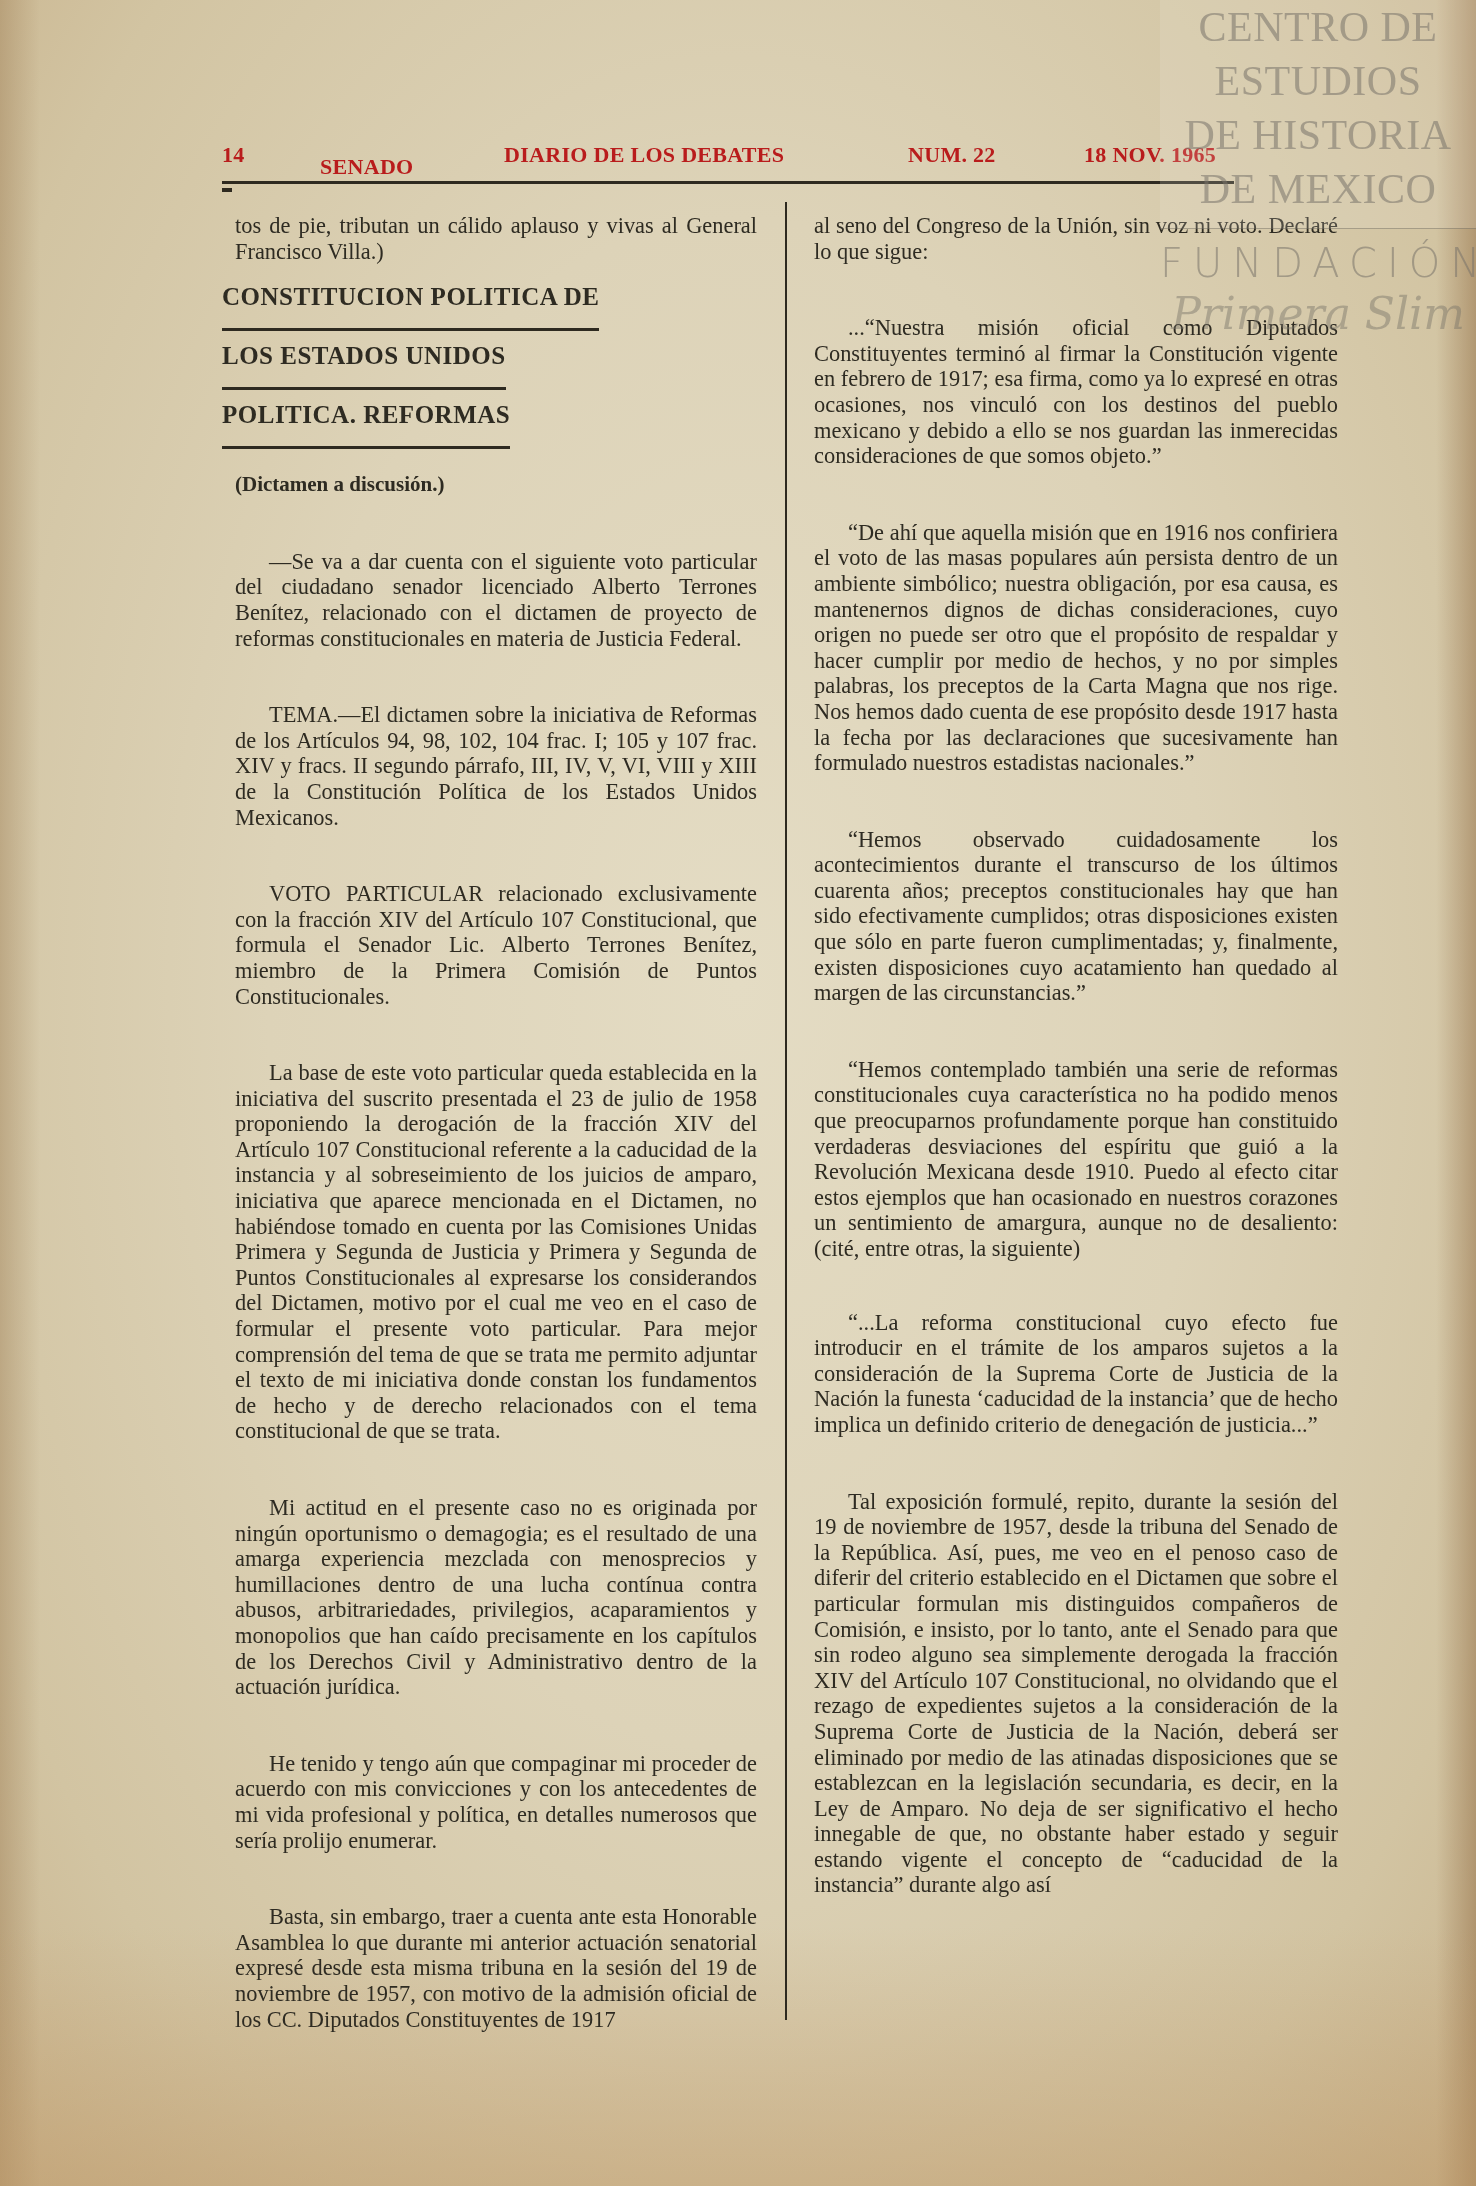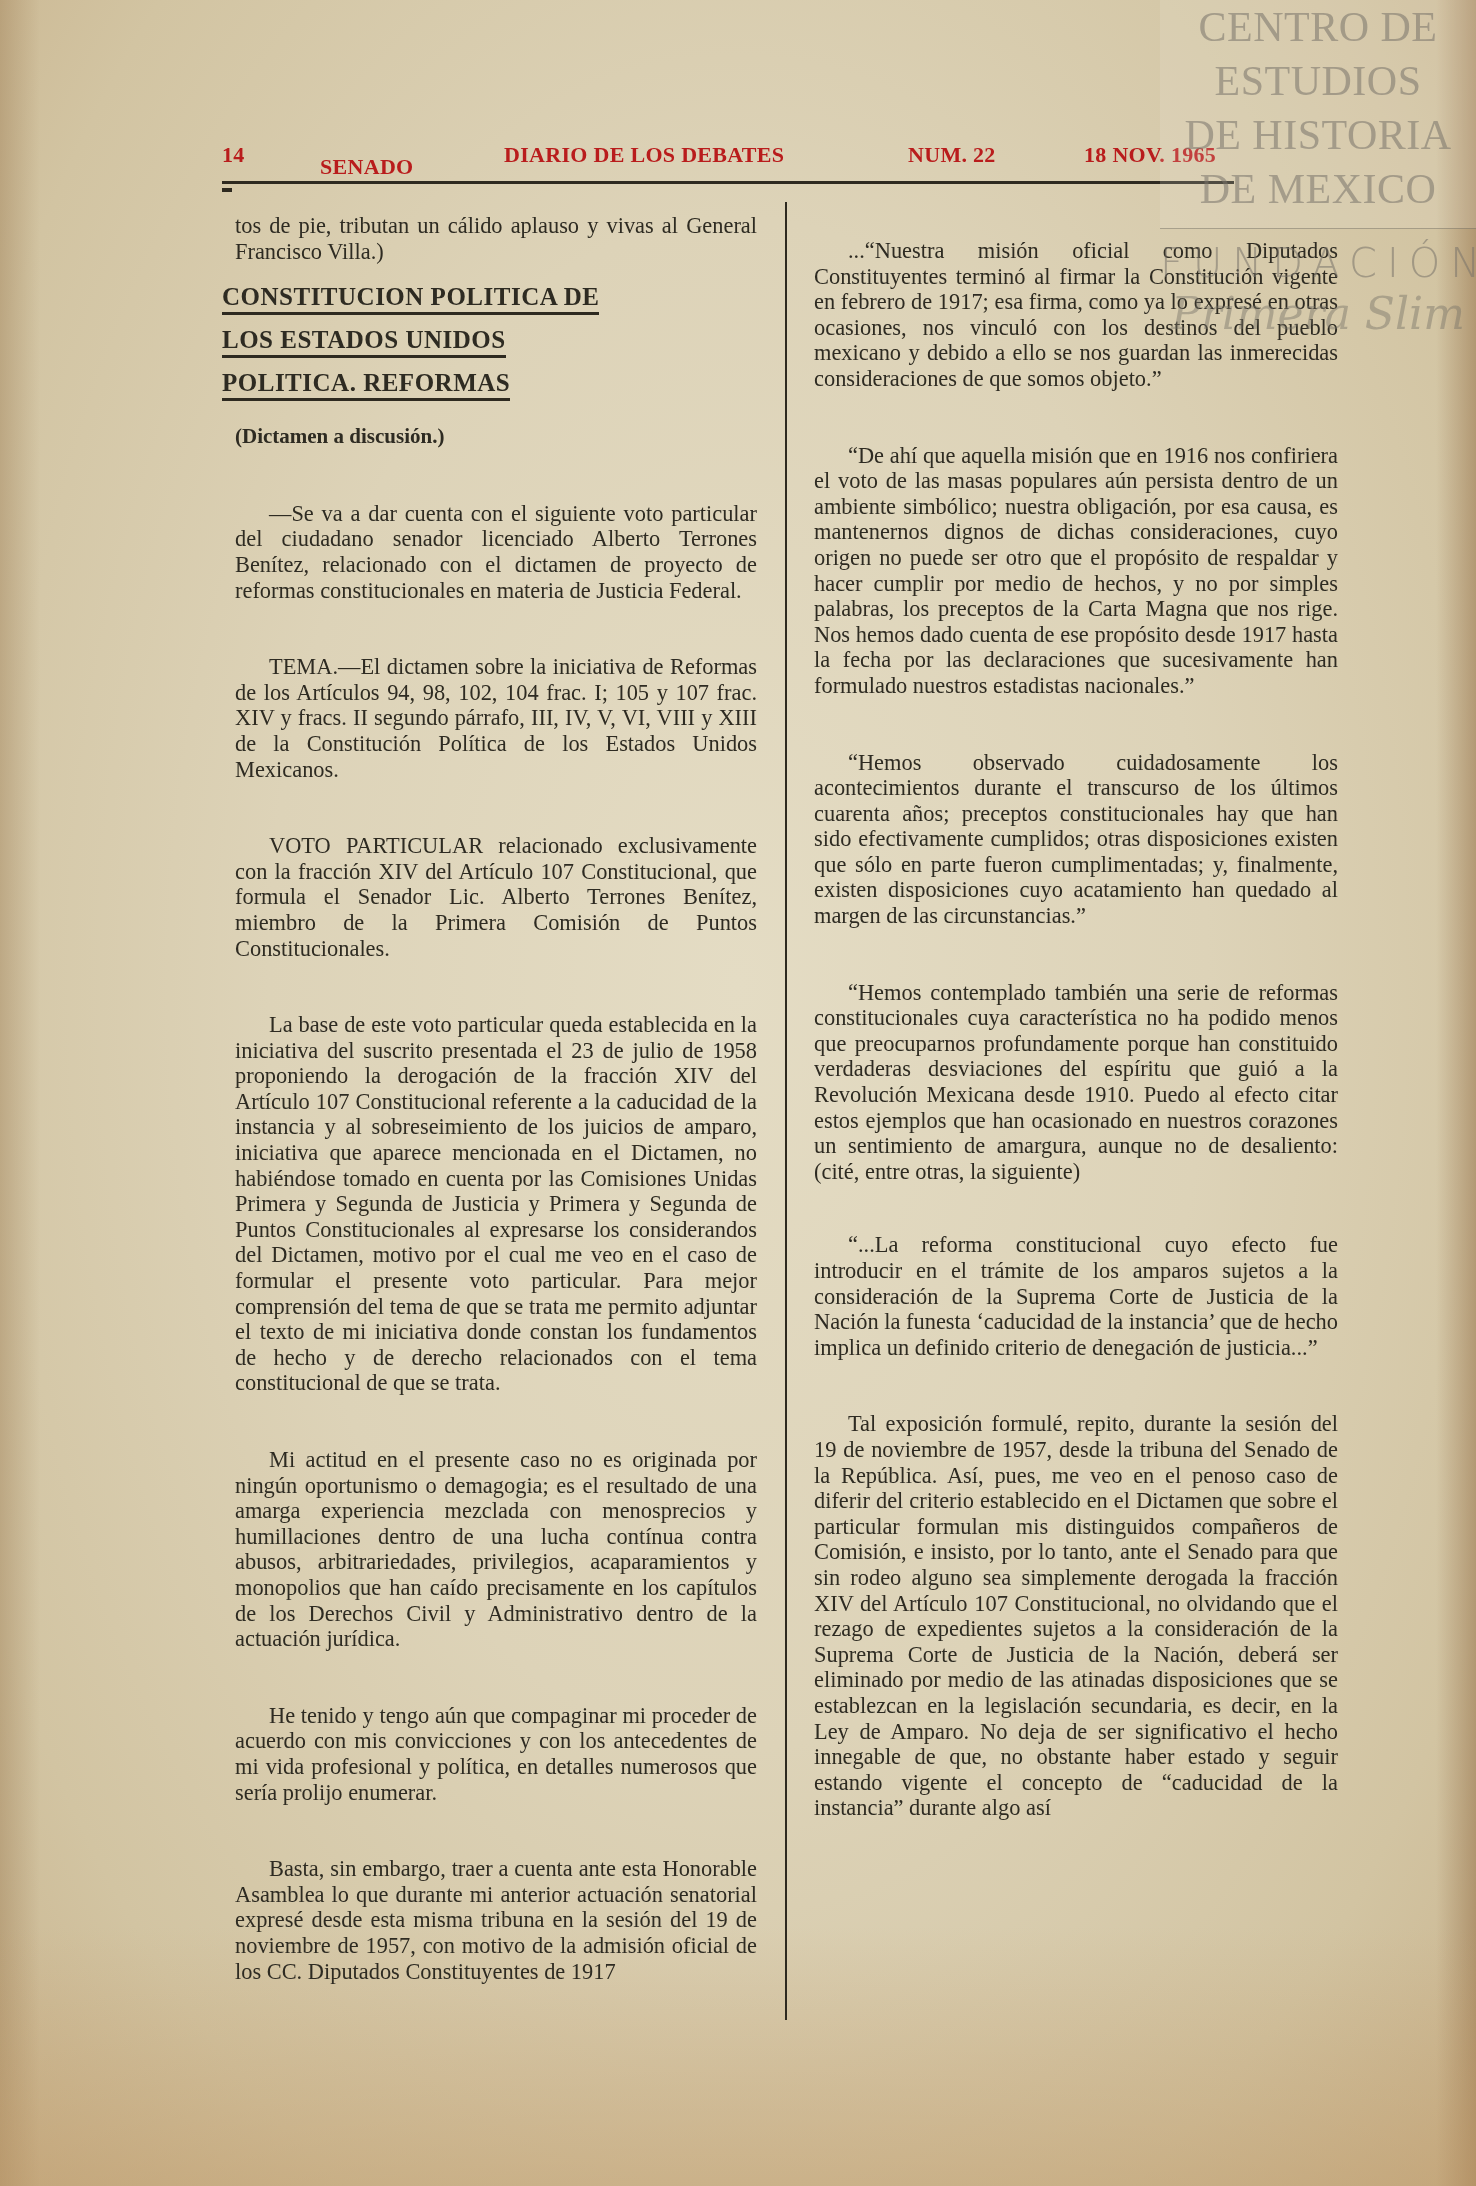--- a/index.html
+++ b/index.html
@@ -40,21 +40,21 @@
     .col-right { left: 801px; width: 550px; }
     .col p { margin: 13px; text-indent: 0; }
     .col p.indent { text-indent: 34px; }
     .col .gap { height: 25px; }
     .col .gap-sm { height: 22px; }
 
     .title-block { margin-top: 18px; }
     .title-line {
       display: inline-block; font-family: "Liberation Serif", serif; font-weight: bold;
       font-size: 25px; letter-spacing: 0.5px; line-height: 30px;
-      border-bottom: 3px solid #2e2a20; padding-bottom: 0; margin-bottom: 10px;
+      border-bottom: 3px solid #2e2a20; padding-bottom: 16px; margin-bottom: 10px;
     }
     .subtitle { font-weight: bold; font-size: 21px; margin: 2px 0 0 4px; }
     .bullet-mark { position: absolute; left: 222px; top: 188px; width: 10px; height: 4px; background: #2e2a20; }
 
     .watermark {
       position: absolute; left: 1160px; top: 0; width: 316px; height: 360px;
       color: rgba(120,115,105,0.55); font-family: "Liberation Serif", serif;
       text-align: center; pointer-events: none;
     }
     .watermark .wl { font-size: 42px; line-height: 54px; letter-spacing: 0.5px; }
@@ -100,20 +100,21 @@
   <p class="indent">La base de este voto particular queda establecida en la iniciativa del suscrito presentada el 23 de julio de 1958 proponiendo la derogación de la fracción XIV del Artículo 107 Constitucional referente a la caducidad de la instancia y al sobreseimiento de los juicios de amparo, iniciativa que aparece mencionada en el Dictamen, no habiéndose tomado en cuenta por las Comisiones Unidas Primera y Segunda de Justicia y Primera y Segunda de Puntos Constitucionales al expresarse los considerandos del Dictamen, motivo por el cual me veo en el caso de formular el presente voto particular. Para mejor comprensión del tema de que se trata me permito adjuntar el texto de mi iniciativa donde constan los fundamentos de hecho y de derecho relacionados con el tema constitucional de que se trata.</p>
   <div class="gap"></div>
   <p class="indent">Mi actitud en el presente caso no es originada por ningún oportunismo o demagogia; es el resultado de una amarga experiencia mezclada con menosprecios y humillaciones dentro de una lucha contínua contra abusos, arbitrariedades, privilegios, acaparamientos y monopolios que han caído precisamente en los capítulos de los Derechos Civil y Administrativo dentro de la actuación jurídica.</p>
   <div class="gap"></div>
   <p class="indent">He tenido y tengo aún que compaginar mi proceder de acuerdo con mis convicciones y con los antecedentes de mi vida profesional y política, en detalles numerosos que sería prolijo enumerar.</p>
   <div class="gap"></div>
   <p class="indent">Basta, sin embargo, traer a cuenta ante esta Honorable Asamblea lo que durante mi anterior actuación senatorial expresé desde esta misma tribuna en la sesión del 19 de noviembre de 1957, con motivo de la admisión oficial de los CC. Diputados Constituyentes de 1917</p>
 </div>
 
 <div class="col col-right">
+  <p>al seno del Congreso de la Unión, sin voz ni voto. Declaré lo que sigue:</p>
   <div class="gap"></div>
   <p class="indent">...“Nuestra misión oficial como Diputados Constituyentes terminó al firmar la Constitución vigente en febrero de 1917; esa firma, como ya lo expresé en otras ocasiones, nos vinculó con los destinos del pueblo mexicano y debido a ello se nos guardan las inmerecidas consideraciones de que somos objeto.”</p>
   <div class="gap"></div>
   <p class="indent">“De ahí que aquella misión que en 1916 nos confiriera el voto de las masas populares aún persista dentro de un ambiente simbólico; nuestra obligación, por esa causa, es mantenernos dignos de dichas consideraciones, cuyo origen no puede ser otro que el propósito de respaldar y hacer cumplir por medio de hechos, y no por simples palabras, los preceptos de la Carta Magna que nos rige. Nos hemos dado cuenta de ese propósito desde 1917 hasta la fecha por las declaraciones que sucesivamente han formulado nuestros estadistas nacionales.”</p>
   <div class="gap"></div>
   <p class="indent">“Hemos observado cuidadosamente los acontecimientos durante el transcurso de los últimos cuarenta años; preceptos constitucionales hay que han sido efectivamente cumplidos; otras disposiciones existen que sólo en parte fueron cumplimentadas; y, finalmente, existen disposiciones cuyo acatamiento han quedado al margen de las circunstancias.”</p>
   <div class="gap"></div>
   <p class="indent">“Hemos contemplado también una serie de reformas constitucionales cuya característica no ha podido menos que preocuparnos profundamente porque han constituido verdaderas desviaciones del espíritu que guió a la Revolución Mexicana desde 1910. Puedo al efecto citar estos ejemplos que han ocasionado en nuestros corazones un sentimiento de amargura, aunque no de desaliento: (cité, entre otras, la siguiente)</p>
   <div class="gap-sm"></div>
   <p class="indent">“...La reforma constitucional cuyo efecto fue introducir en el trámite de los amparos sujetos a la consideración de la Suprema Corte de Justicia de la Nación la funesta ‘caducidad de la instancia’ que de hecho implica un definido criterio de denegación de justicia...”</p>

